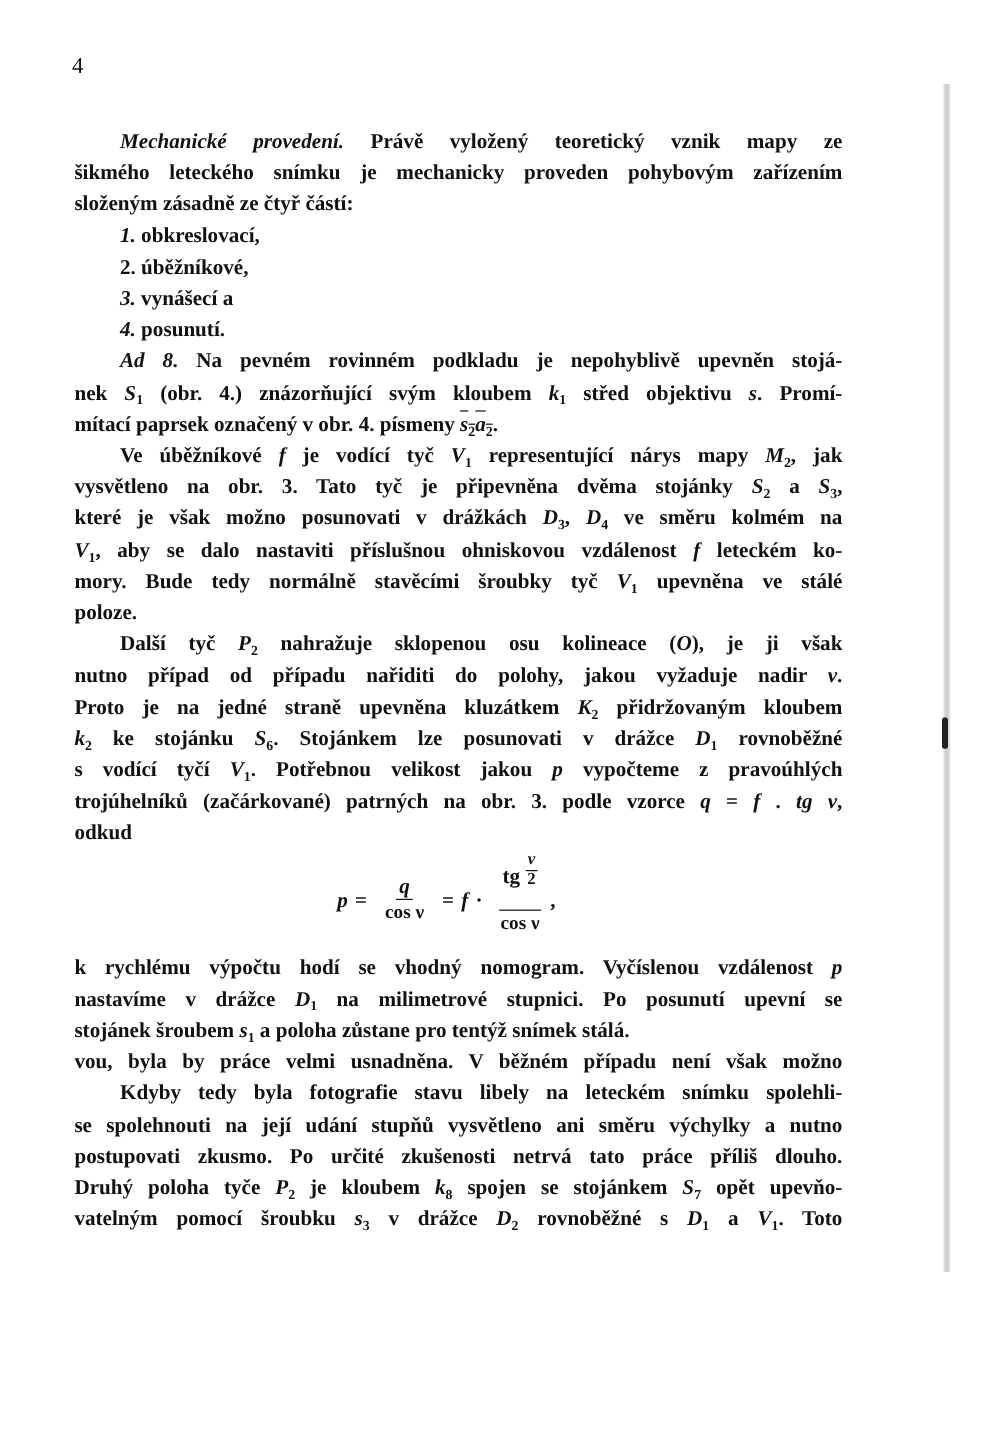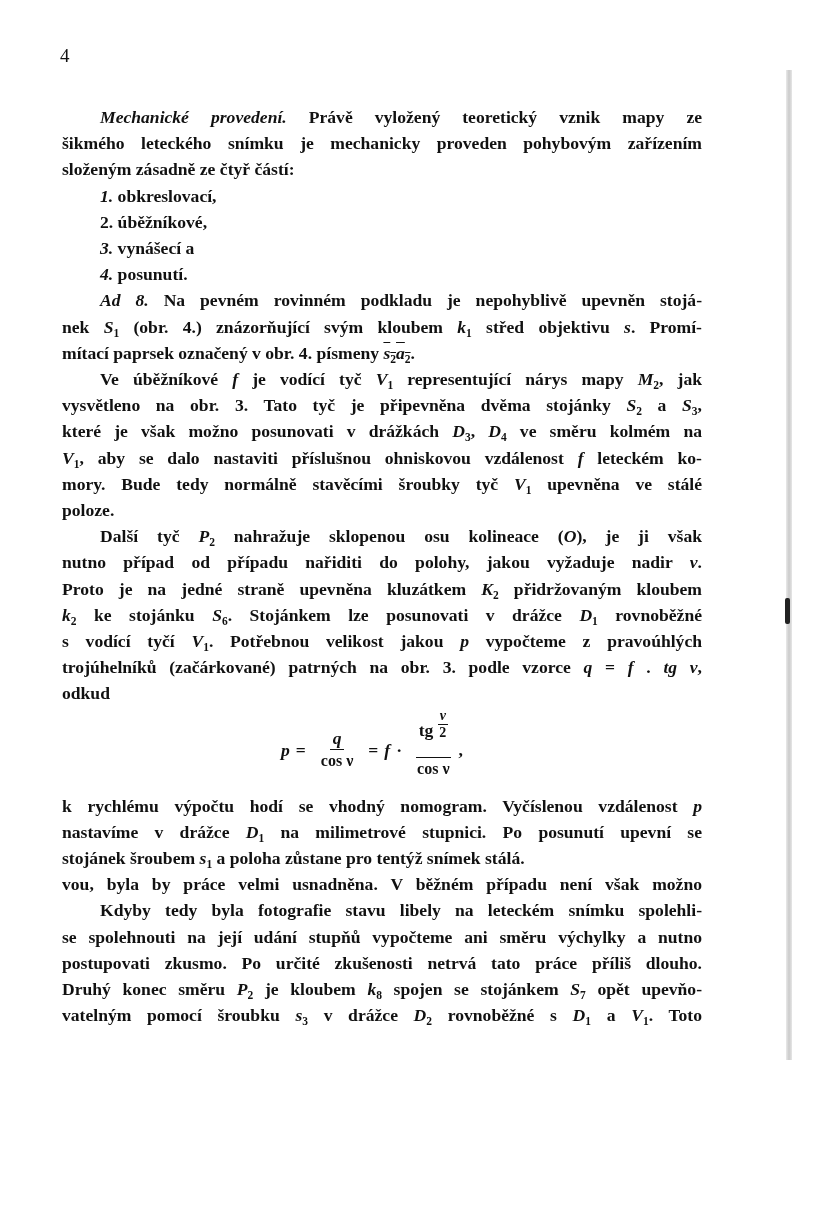--- a/index.html
+++ b/index.html
@@ -114,18 +114,18 @@
 
   <div>
     <span class="line"><span>k rychlému výpočtu hodí se vhodný nomogram. Vyčíslenou vzdálenost </span><span class="it">p</span></span>
     <span class="line"><span>nastavíme v drážce </span><span class="it">D</span><sub>1</sub><span> na milimetrové stupnici. Po posunutí upevní se</span></span>
     <span class="line last"><span>stojánek šroubem </span><span class="it">s</span><sub>1</sub><span> a poloha zůstane pro tentýž snímek stálá.</span></span>
   </div>
 
   <div>
     <span class="line">vou, byla by práce velmi usnadněna. V běžném případu není však možno</span>
     <span class="line indent">Kdyby tedy byla fotografie stavu libely na leteckém snímku spolehli-</span>
-    <span class="line">se spolehnouti na její udání stupňů vypočteme ani směru výchylky a nutno</span>
+    <span class="line">se spolehnouti na její udání stupňů vysvětleno ani směru výchylky a nutno</span>
     <span class="line">postupovati zkusmo. Po určité zkušenosti netrvá tato práce příliš dlouho.</span>
-    <span class="line"><span>Druhý konec směru </span><span class="it">P</span><sub>2</sub><span> je kloubem </span><span class="it">k</span><sub>8</sub><span> spojen se stojánkem </span><span class="it">S</span><sub>7</sub><span> opět upevňo-</span></span>
+    <span class="line"><span>Druhý poloha tyče </span><span class="it">P</span><sub>2</sub><span> je kloubem </span><span class="it">k</span><sub>8</sub><span> spojen se stojánkem </span><span class="it">S</span><sub>7</sub><span> opět upevňo-</span></span>
     <span class="line"><span>vatelným pomocí šroubku </span><span class="it">s</span><sub>3</sub><span> v drážce </span><span class="it">D</span><sub>2</sub><span> rovnoběžné s </span><span class="it">D</span><sub>1</sub><span> a </span><span class="it">V</span><sub>1</sub><span>. Toto</span></span>
   </div>
 </div>
 
 </body></html>

